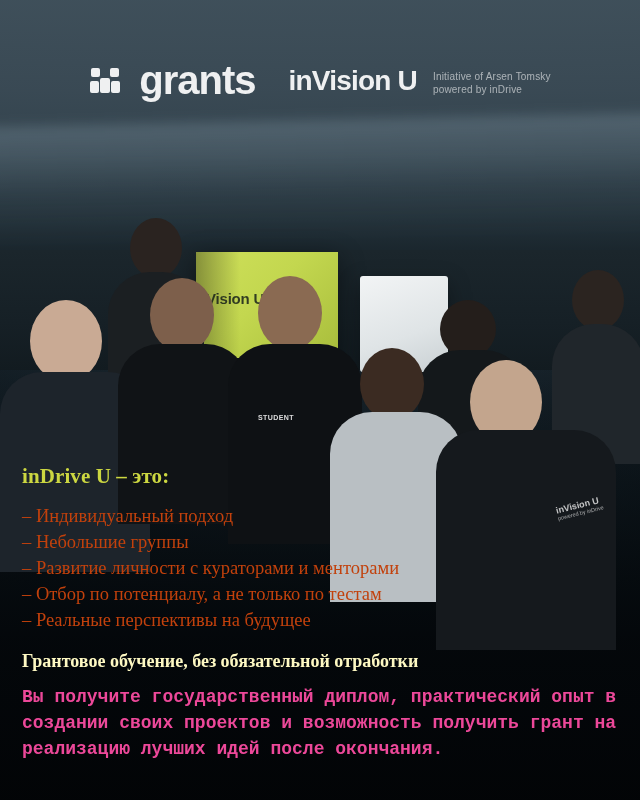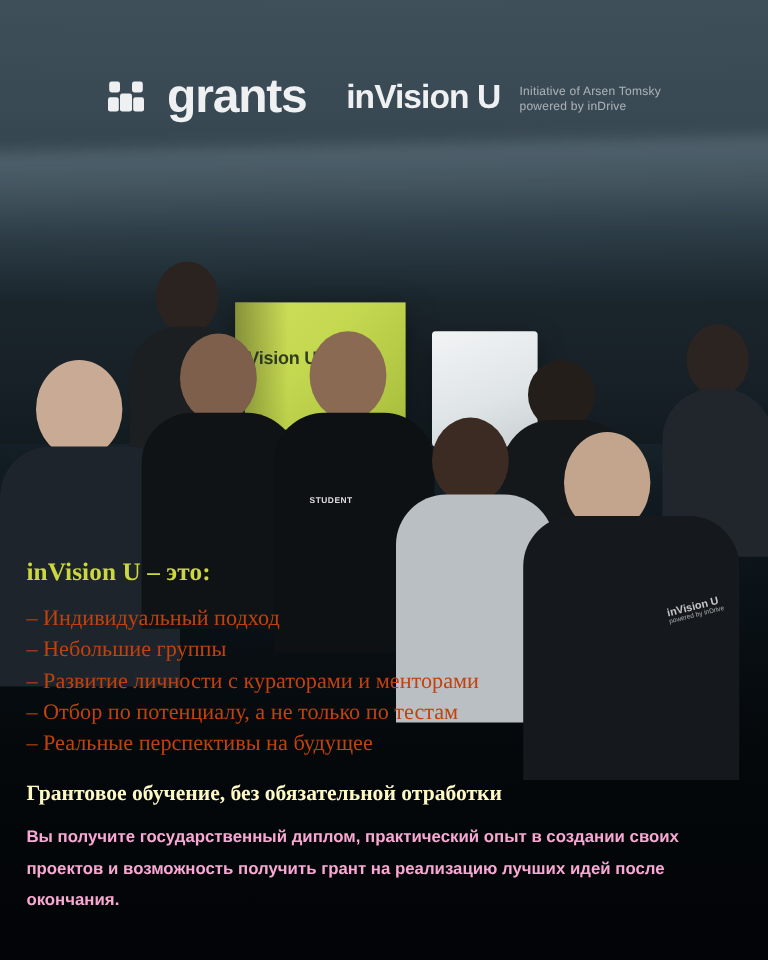--- a/index.html
+++ b/index.html
@@ -165,26 +165,26 @@
     white-space: nowrap;
   }
   .highlight {
     color: #fef9c3;
     font-family: "Liberation Serif", serif;
     font-weight: 700;
     font-size: 18px;
     margin: 0 0 12px 0;
   }
   .para {
-    font-family: Liberation Sans, sans-serif;
-    font-weight: 700;
-    font-size: 14px;
+    font-family: Liberation Mono, monospace;
+    font-weight: 700;
+    font-size: 18px;
     line-height: 26px;
     margin: 0;
-    color: #f9a8d4;
+    color: #ec4899;
   }
 
   
   .shirt-logo {
     position: absolute;
     color: rgba(255,255,255,0.75);
     font-family: "Liberation Sans", sans-serif;
     font-size: 9px;
     font-weight: 700;
     transform: rotate(-14deg);
@@ -262,21 +262,21 @@
     <div class="grants-word">grants</div>
     <div class="divider-dot"></div>
     <div class="invision-word">inVision U</div>
     <div class="subline">
       <div>Initiative of Arsen Tomsky</div>
       <div>powered by inDrive</div>
     </div>
   </div>
 
   <div class="content">
-    <p class="lead">inVision U – это:</p>
+    <p class="lead">inDrive U – это:</p>
     <ul class="bullets">
       <li>– Индивидуальный подход</li>
       <li>– Небольшие группы</li>
       <li>– Развитие личности с кураторами и менторами</li>
       <li>– Отбор по потенциалу, а не только по тестам</li>
       <li>– Реальные перспективы на будущее</li>
     </ul>
     <p class="highlight">Грантовое обучение, без обязательной отработки</p>
     <p class="para">Вы получите  государственный диплом, практический опыт в создании своих проектов и возможность получить грант на реализацию лучших идей после окончания.</p>
   </div>

